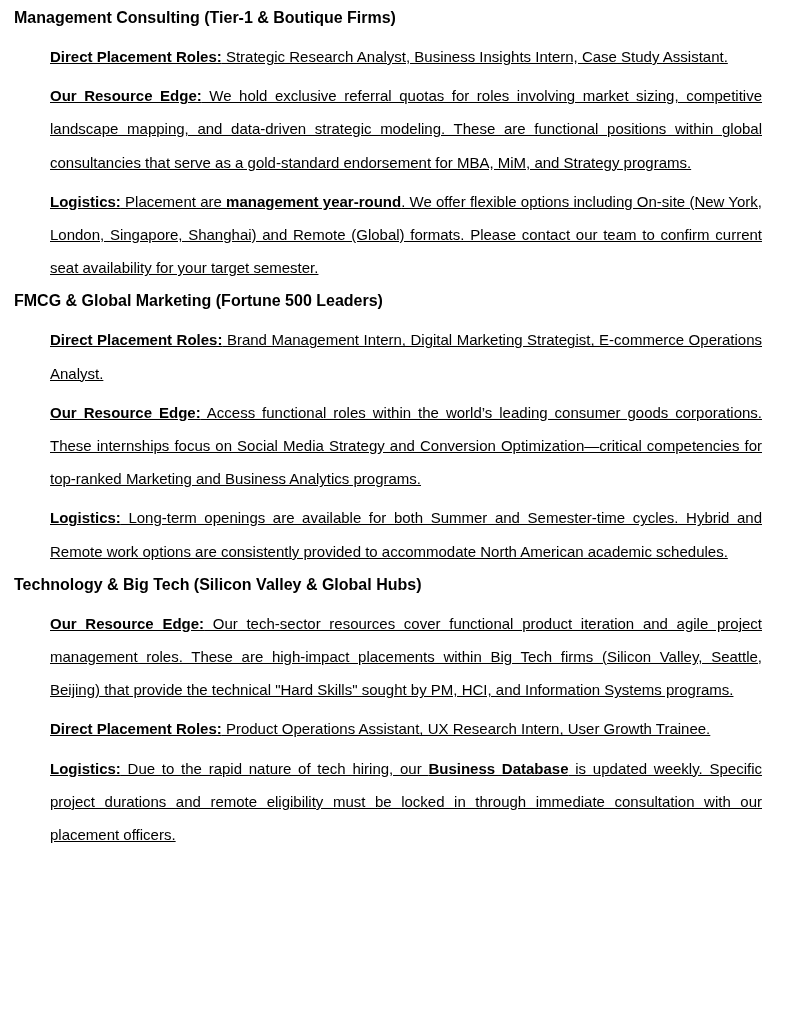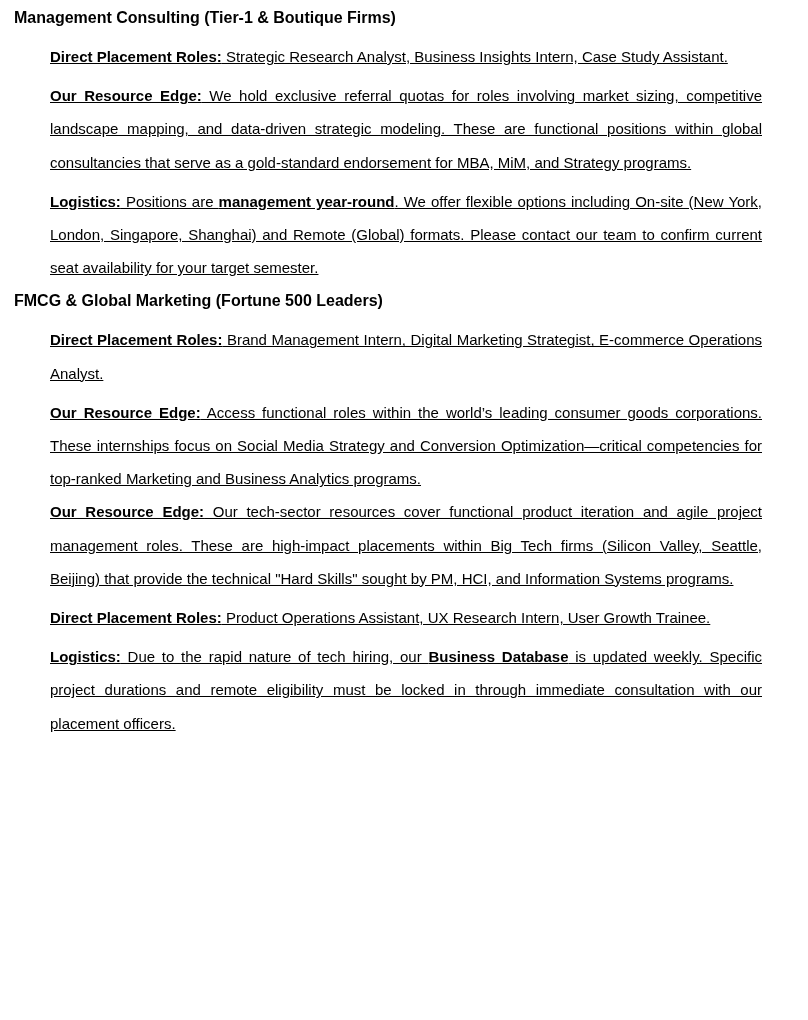--- a/index.html
+++ b/index.html
@@ -37,25 +37,27 @@
   .para b, .sec-heading { color: #000000; }
 </style>
 </head>
 <body>
 
 <div class="page" id="doc-root">
     <section>
       <h2 class="sec-heading">Management Consulting (Tier-1 &amp; Boutique Firms)</h2>
       <p class="para"><b>Direct Placement Roles:</b><span> Strategic Research Analyst, Business Insights Intern, Case Study Assistant.</span></p>
       <p class="para"><b>Our Resource Edge:</b><span> We hold exclusive referral quotas for roles involving market sizing, competitive landscape mapping, and data-driven strategic modeling. These are functional positions within global consultancies that serve as a gold-standard endorsement for MBA, MiM, and Strategy programs.</span></p>
-      <p class="para"><b>Logistics:</b><span> Positions are </span><b>management year-round</b><span>. We offer flexible options including On-site (New York, London, Singapore, Shanghai) and Remote (Global) formats. Please contact our team to confirm current seat availability for your target semester.</span></p>
+      <p class="para"><b>Logistics:</b><span> Placement are </span><b>management year-round</b><span>. We offer flexible options including On-site (New York, London, Singapore, Shanghai) and Remote (Global) formats. Please contact our team to confirm current seat availability for your target semester.</span></p>
     </section>
     <section>
       <h2 class="sec-heading">FMCG &amp; Global Marketing (Fortune 500 Leaders)</h2>
       <p class="para"><b>Direct Placement Roles:</b><span> Brand Management Intern, Digital Marketing Strategist, E-commerce Operations Analyst.</span></p>
       <p class="para"><b>Our Resource Edge:</b><span> Access functional roles within the world’s leading consumer goods corporations. These internships focus on Social Media Strategy and Conversion Optimization—critical competencies for top-ranked Marketing and Business Analytics programs.</span></p>
+      <p class="para"><b>Logistics:</b><span> Long-term openings are available for both Summer and Semester-time cycles. Hybrid and Remote work options are consistently provided to accommodate North American academic schedules.</span></p>
     </section>
     <section>
+      <h2 class="sec-heading">Technology &amp; Big Tech (Silicon Valley &amp; Global Hubs)</h2>
       <p class="para"><b>Our Resource Edge:</b><span> Our tech-sector resources cover functional product iteration and agile project management roles. These are high-impact placements within Big Tech firms (Silicon Valley, Seattle, Beijing) that provide the technical "Hard Skills" sought by PM, HCI, and Information Systems programs.</span></p>
       <p class="para"><b>Direct Placement Roles:</b><span> Product Operations Assistant, UX Research Intern, User Growth Trainee.</span></p>
       <p class="para"><b>Logistics:</b><span> Due to the rapid nature of tech hiring, our </span><b>Business Database</b><span> is updated weekly. Specific project durations and remote eligibility must be locked in through immediate consultation with our placement officers.</span></p>
     </section>
   </div>
 
 </body></html>

